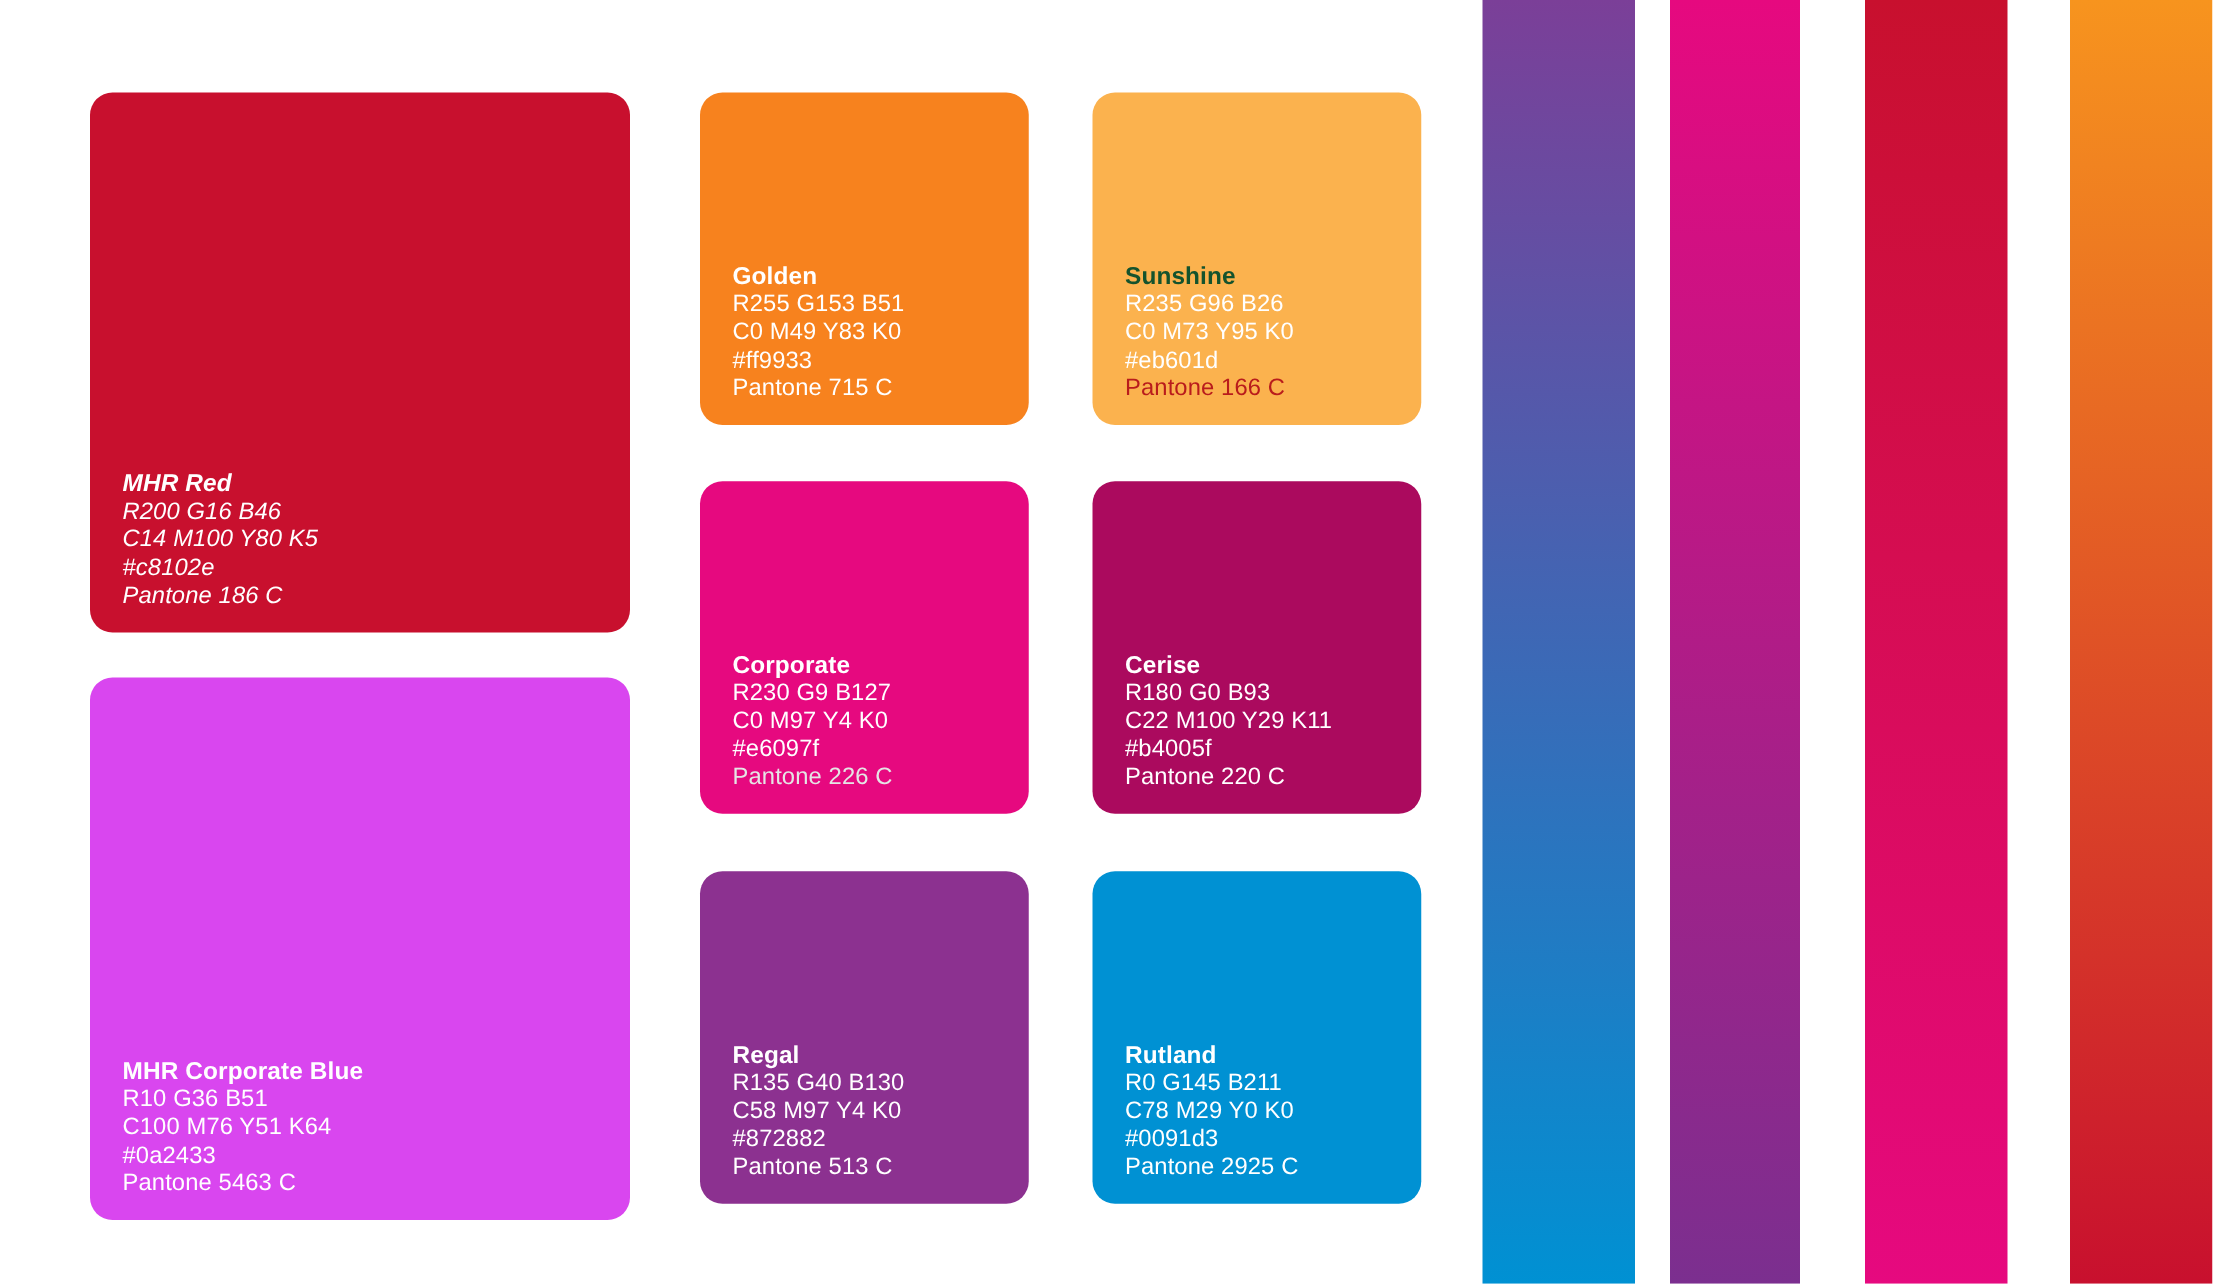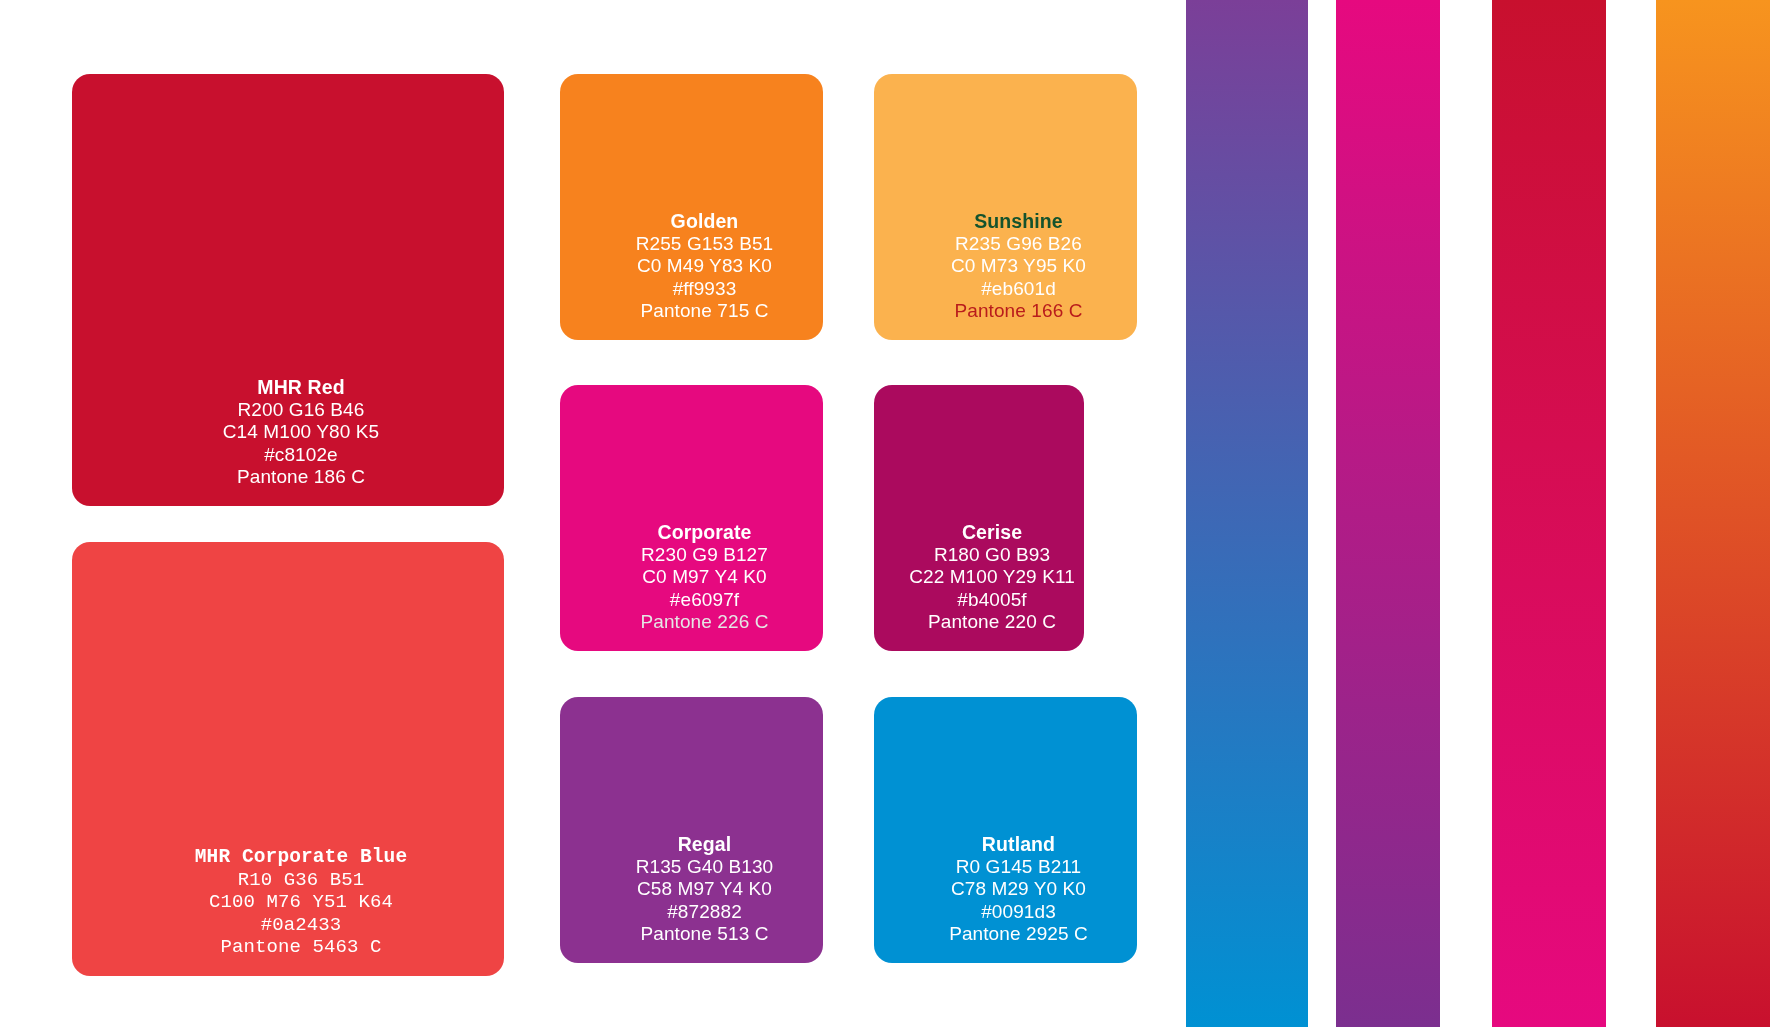--- a/index.html
+++ b/index.html
@@ -21,21 +21,20 @@
 
   
   .swatch {
     position: absolute;
     border-radius: 18px;
     display: flex;
     flex-direction: column;
     justify-content: flex-end;
     padding: 0 0 18px 26px;
     overflow: hidden;
-    align-items: center;
   }
 
   .swatch .sw-name {
     font-size: 19.5px;
     font-weight: bold;
     color: #ffffff;
     line-height: 1.17;
     letter-spacing: 0.1px;
     white-space: nowrap;
   }
@@ -48,49 +47,49 @@
     letter-spacing: 0.1px;
     white-space: nowrap;
   }
 
   
   #card-mhr-red        { left: 72px;  top: 74px;  width: 432px; height: 432px; }
   #card-mhr-corp-blue  { left: 72px;  top: 542px; width: 432px; height: 434px; }
   #card-golden         { left: 560px; top: 74px;  width: 263px; height: 266px; }
   #card-sunshine       { left: 874px; top: 74px;  width: 263px; height: 266px; }
   #card-bubblegum      { left: 560px; top: 385px; width: 263px; height: 266px; }
-  #card-cerise         { left: 874px; top: 385px; width: 210px; height: 266px; }
+  #card-cerise         { left: 874px; top: 385px; width: 263px; height: 266px; }
   #card-regal          { left: 560px; top: 697px; width: 263px; height: 266px; }
   #card-rutland        { left: 874px; top: 697px; width: 263px; height: 266px; }
 
   
   .gradbar {
     position: absolute;
     top: 0;
     height: 1027px;
   }
   #gradbar-1 { left: 1186px; width: 122px; }
   #gradbar-2 { left: 1336px; width: 104px; }
   #gradbar-3 { left: 1492px; width: 114px; }
   #gradbar-4 { left: 1656px; width: 114px; }
 </style>
 </head>
 <body>
 
 <div id="page">
 
-  <div class="swatch" id="card-mhr-red" style="background: rgb(200, 16, 46);">
+  <div class="swatch" id="card-mhr-red" style="background: rgb(200, 16, 46); font-style: italic;">
     <div class="sw-name" style="color: rgb(255, 255, 255);">MHR Red</div>
     <div class="sw-line" style="color: rgb(255, 255, 255);">R200 G16 B46</div>
     <div class="sw-line" style="color: rgb(255, 255, 255);">C14 M100 Y80 K5</div>
     <div class="sw-line" style="color: rgb(255, 255, 255);">#c8102e</div>
     <div class="sw-line" style="color: rgb(255, 255, 255);">Pantone 186 C</div>
   </div>
 
-  <div class="swatch" id="card-mhr-corp-blue" style="background: #ef4444; font-family: Liberation Mono, monospace;">
+  <div class="swatch" id="card-mhr-corp-blue" style="background: #d946ef;">
     <div class="sw-name" style="color: rgb(255, 255, 255);">MHR Corporate Blue</div>
     <div class="sw-line" style="color: rgb(255, 255, 255);">R10 G36 B51</div>
     <div class="sw-line" style="color: rgb(255, 255, 255);">C100 M76 Y51 K64</div>
     <div class="sw-line" style="color: rgb(255, 255, 255);">#0a2433</div>
     <div class="sw-line" style="color: rgb(255, 255, 255);">Pantone 5463 C</div>
   </div>
 
   <div class="swatch" id="card-golden" style="background: rgb(247, 130, 30);">
     <div class="sw-name" style="color: rgb(255, 255, 255);">Golden</div>
     <div class="sw-line" style="color: rgb(255, 255, 255);">R255 G153 B51</div>

